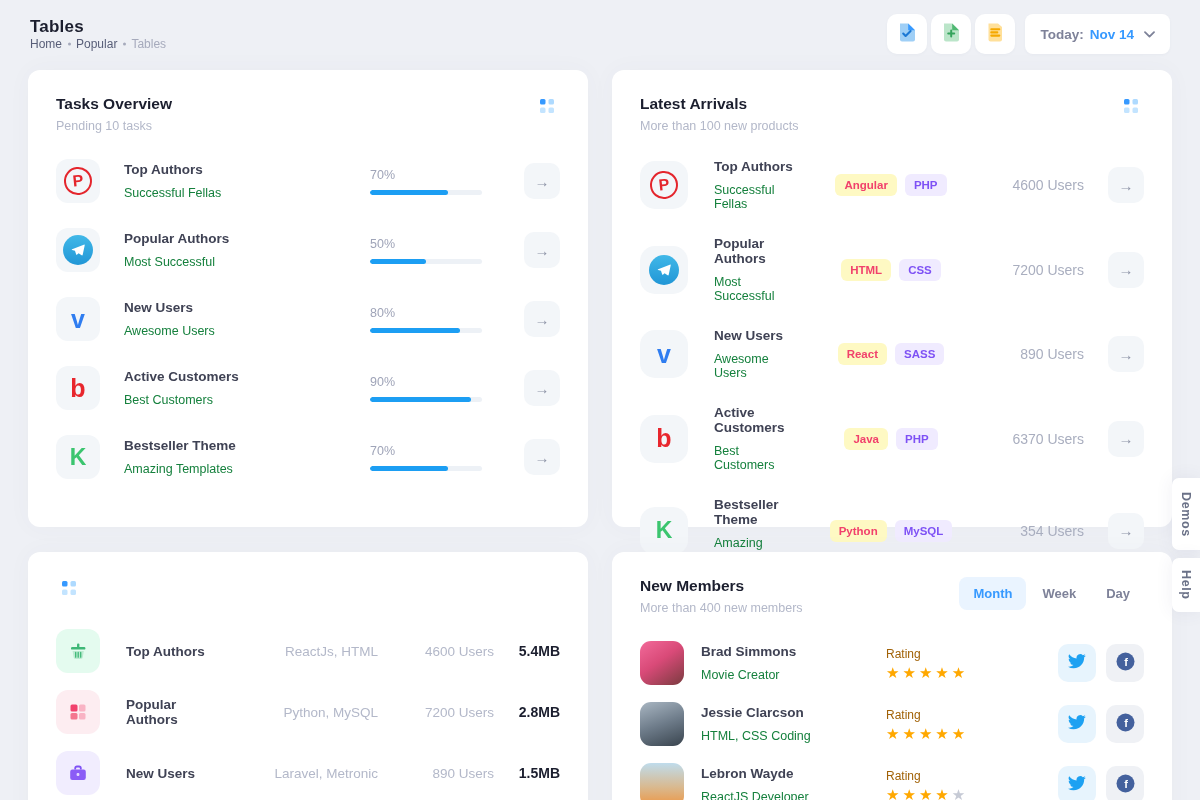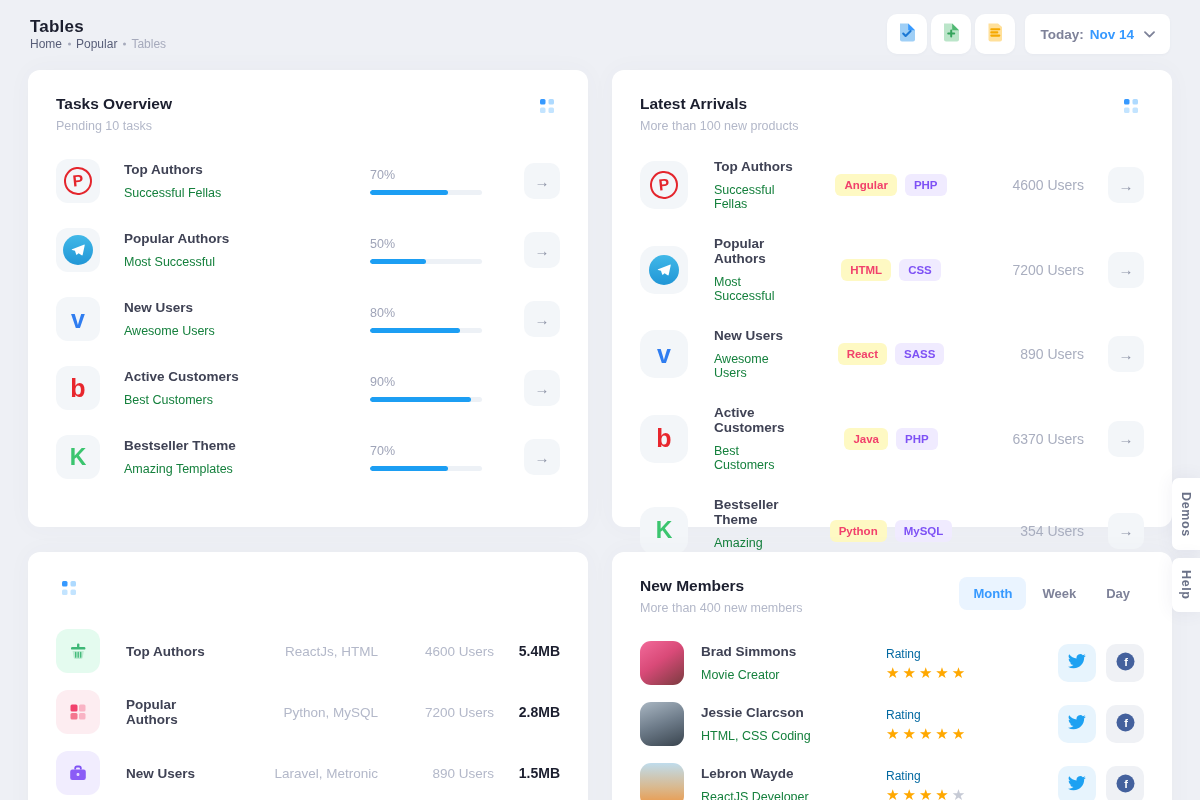--- a/index.html
+++ b/index.html
@@ -98,21 +98,21 @@
   .tab { font-size:13px; font-weight:600; color:#7E8299; padding:9px 14px; border-radius:8px; cursor:pointer; }
   .tab.active { background:#EAF4FF; color:#3699FF; }
   .m-row { margin-bottom:17px; }
   .m-row:last-child { margin-bottom:0; }
   .avatar { width:44px; height:44px; border-radius:11px; flex:none; }
   .av1 { background:linear-gradient(145deg,#F26A9A 0%,#D94A78 45%,#7A3B3F 100%); }
   .av2 { background:linear-gradient(160deg,#A9B6C2 0%,#6E7C8A 50%,#39444E 100%); }
   .av3 { background:linear-gradient(180deg,#BFDCEC 0%,#D9B98F 55%,#EE9440 100%); }
   .m-text { flex:1; margin-left:17px; }
   .rating { width:172px; flex:none; }
-  .rating-label { font-size:12px; color:#0369a1; margin-bottom:4px; }
+  .rating-label { font-size:12px; color:#a16207; margin-bottom:4px; }
   .stars { font-size:15px; letter-spacing:3px; line-height:1; }
   .stars .on  { color:#FFA800; }
   .stars .off { color:#C6CAD5; }
   .socials { display:flex; gap:10px; }
   .soc-btn { width:38px; height:38px; border-radius:10px; display:flex; align-items:center;
     justify-content:center; cursor:pointer; }
   .soc-btn.tw { background:#E7F4FD; }
   .soc-btn.fb { background:#EFF1F5; }
 
   

